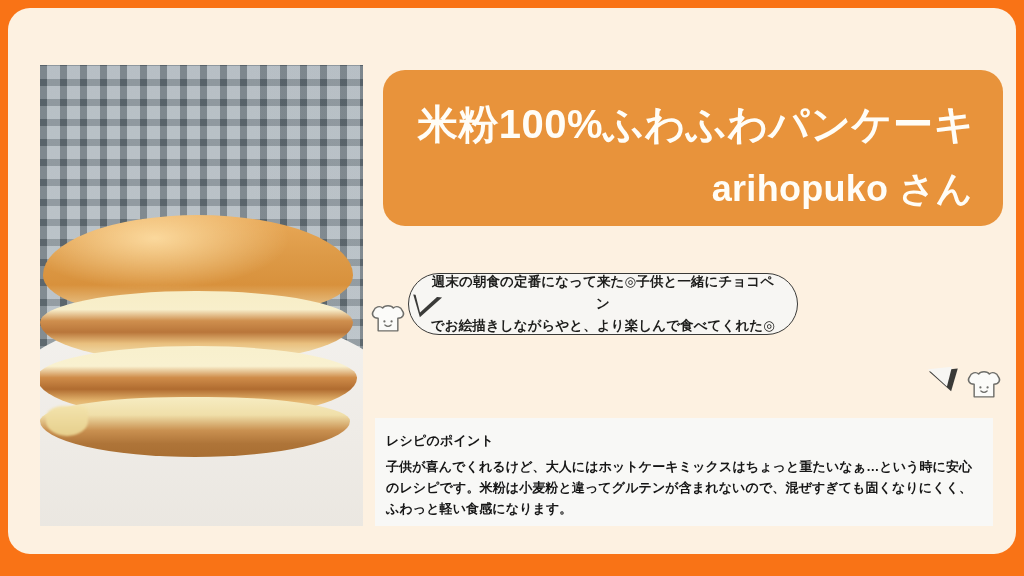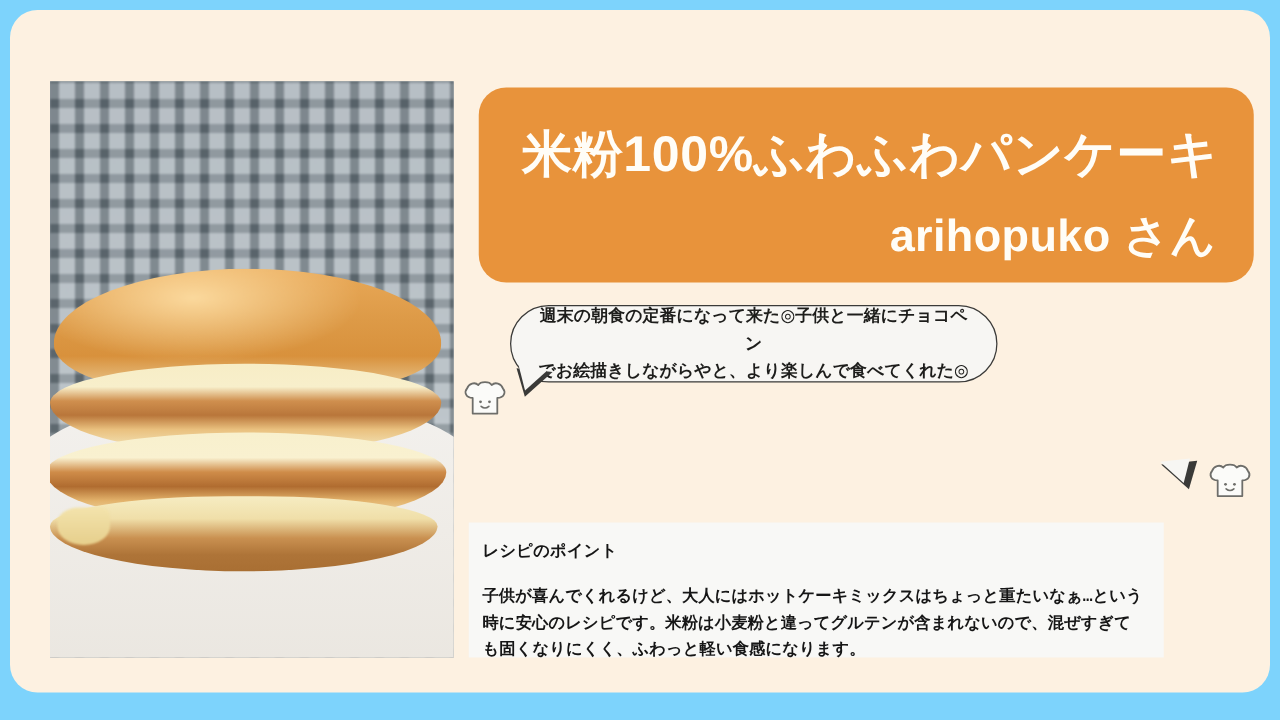--- a/index.html
+++ b/index.html
@@ -11,21 +11,21 @@
     width: 1024px;
     height: 576px;
     overflow: hidden;
     font-family: "Liberation Sans", "DejaVu Sans", sans-serif;
   }
 
   #screen {
     position: relative;
     width: 1024px;
     height: 576px;
-    background: #7dd3fc;
+    background: #f97316;
   }
 
   
   .card {
     position: absolute;
     left: 8px;
     top: 8px;
     width: 1008px;
     height: 546px;
     background: #fdf1e1;
@@ -159,20 +159,21 @@
   
   .bubble {
     position: absolute;
     background: #f7f6f3;
     border: 1.6px solid #3a3a38;
     border-radius: 34px;
     box-sizing: border-box;
     display: flex;
     align-items: center;
     justify-content: center;
+    margin-top: 29px;
   }
   .bubble-text {
     font-size: 13.5px;
     font-weight: 700;
     color: #1d1d1b;
     line-height: 1.62;
     text-align: center;
     letter-spacing: .1px;
     white-space: pre-line;
     padding: 0 16px;
@@ -241,41 +242,40 @@
     height: 34px;
   }
   .chef-hat.hat-a { left: 362px; top: 296px; }
   .chef-hat.hat-b { left: 958px; top: 362px; }
 
   
   .recipe-panel {
     position: absolute;
     left: 367px;
     top: 410px;
-    width: 556px;
+    width: 618px;
     height: 108px;
     background: #f8f8f6;
     box-sizing: border-box;
     padding: 14px 14px 0 11px;
   }
   .recipe-heading {
     font-size: 13px;
     font-weight: 700;
     color: #161616;
     line-height: 1.35;
     letter-spacing: .2px;
   }
   .recipe-body {
-    margin-top: 17px;
+    margin-top: 6px;
     font-size: 13px;
     font-weight: 700;
     color: #161616;
     line-height: 1.62;
     letter-spacing: .1px;
-    font-family: Liberation Mono, monospace;
   }
 </style>
 </head>
 <body>
 
 <div id="screen">
 
   <div class="card">
 
     <div class="photo">

